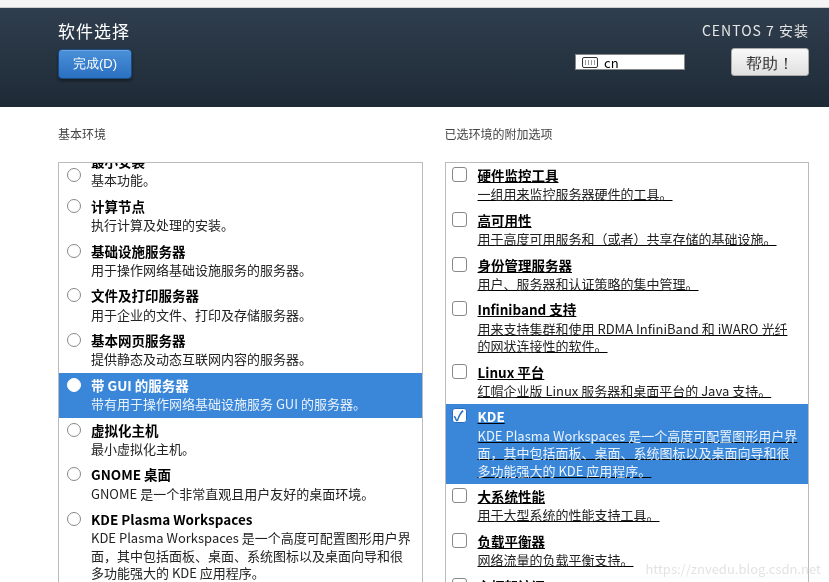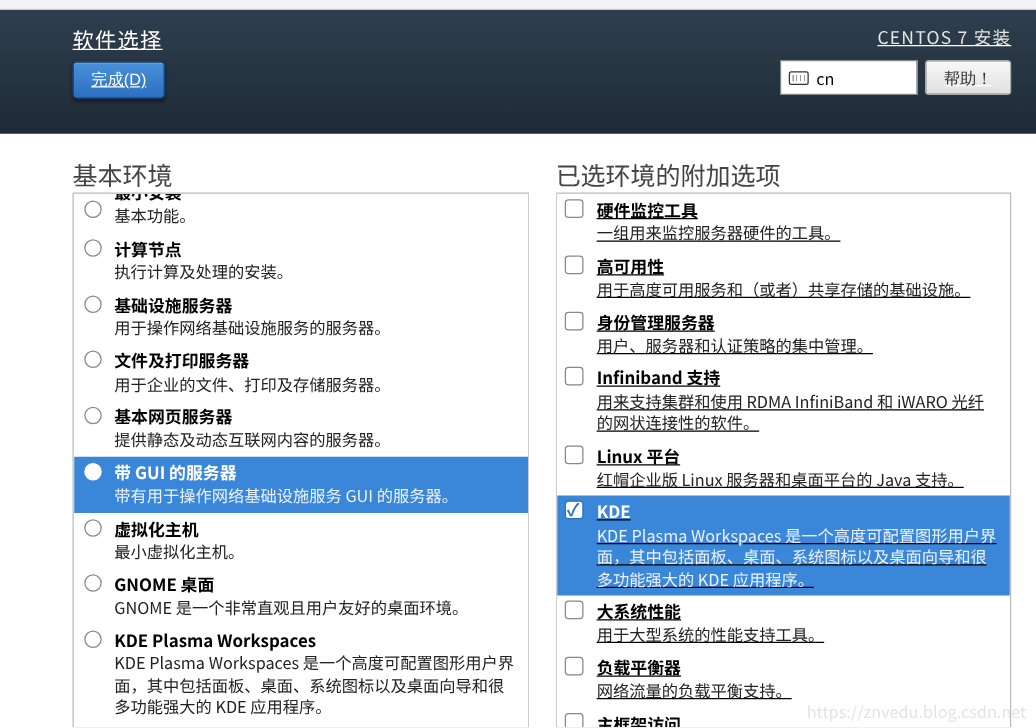--- a/index.html
+++ b/index.html
@@ -1,31 +1,31 @@
 <!DOCTYPE html>
 <html><head>
 <meta charset="utf-8">
 <style>
 * { box-sizing: border-box; margin: 0; padding: 0; }
 body { font-family: "Noto Sans CJK SC", "Microsoft YaHei", sans-serif; font-size: 13px; background: #fff; width: 829px; height: 582px; overflow: hidden; position: relative; }
 .topbar-thin { height: 8px; background: #f4f4f4; border-bottom: 1px solid #ccc; }
-.header { background: #2a3a4a; background: linear-gradient(180deg,#2f3e4e,#1e2a36); color: #fff; padding: 10px 20px 28px 58px; display:flex; justify-content:space-between; align-items:flex-start; position:relative; min-height: 90px; text-decoration: underline;}
+.header { background: #2a3a4a; background: linear-gradient(180deg,#2f3e4e,#1e2a36); color: #fff; padding: 10px 20px 28px 58px; display:flex; justify-content:space-between; align-items:flex-start; position:relative; min-height: 90px;}
 .header-left { display:flex; flex-direction:column; gap:6px;}
 .header-title { font-size: 17px; font-weight: 400; color:#fff; letter-spacing:1px;}
 .done-btn { background: linear-gradient(180deg,#4a90d9,#2a70c0); border:1px solid #1a4a80; border-radius:4px; color:#fff; padding:5px 14px; font-size:13px; cursor:pointer; box-shadow: inset 0 1px 0 rgba(255,255,255,.2), 0 2px 3px rgba(0,0,0,.4);}
 .header-right { display:flex; flex-direction:column; align-items:flex-end; gap:8px; margin-top:2px;}
 .install-label { font-size: 14px; letter-spacing:1px; color:#e5e5e5;}
 .input-row { display:flex; gap:6px; align-items:center;}
-.lang-field { background:#fff; border:1px solid #888; padding:3px 6px; display:flex; align-items:center; gap:6px; width:110px; height:28px; color:#000;}
+.lang-field { background:#fff; border:1px solid #888; padding:3px 6px; display:flex; align-items:center; gap:6px; width:110px; height:16px; color:#000;}
 .kbd-icon { width:16px; height:11px; border:1.5px solid #333; border-radius:2px; position:relative; display:inline-block;}
 .kbd-icon::after{content:"";position:absolute;left:2px;right:2px;top:2px;bottom:2px;background:repeating-linear-gradient(90deg,#333 0 1px,transparent 1px 3px);opacity:.5;}
-.help-btn { background:linear-gradient(180deg,#f8f8f8,#e0e0e0); border:1px solid #aaa; border-radius:3px; padding:5px 14px; font-size:13px; color:#333; cursor:pointer; height:28px;}
+.help-btn { background:linear-gradient(180deg,#f8f8f8,#e0e0e0); border:1px solid #aaa; border-radius:3px; padding:5px 14px; font-size:16px; color:#333; cursor:pointer; height:28px;margin-left:40px;}
 .content { display:flex; padding: 18px 20px 0 58px; gap:22px;}
 .col { flex:1; display:flex; flex-direction:column;}
-.col-title { font-size:20px; color:#444; font-weight:400; margin-bottom:0;}
+.col-title { font-size:12px; color:#444; font-weight:400; margin-bottom:20px;}
 .listbox { border:1px solid #bbb; background:#fff; overflow-y:auto; overflow-x:hidden; }
 .listbox.left { height: 428px;}
 .listbox.right { height: 428px; text-decoration: underline;}
 .item { padding: 3px 10px 5px 32px; position:relative; cursor:pointer; line-height:1.35;}
 .item .radio { position:absolute; left:8px; top:5px; width:14px; height:14px; border:1.5px solid #888; border-radius:50%; background:#fff;}
 .item.selected { background:#3a87d9; color:#fff;}
 .item.selected .radio { border-color:#fff;}
 .item.selected .radio::after{content:"";position:absolute;left:3px;top:3px;width:6px;height:6px;border-radius:50%;background:#fff;}
 .item .check { position:absolute; left:6px; top:4px; width:15px; height:15px; border:1.5px solid #888; border-radius:3px; background:#fff;}
 .item.checked .check::after{content:"✓";position:absolute;left:1px;top:-3px;font-size:14px;color:#2a70c0;font-weight:bold;}

